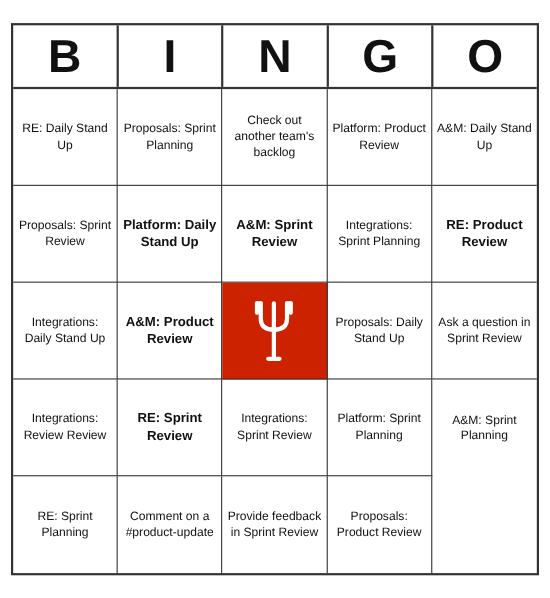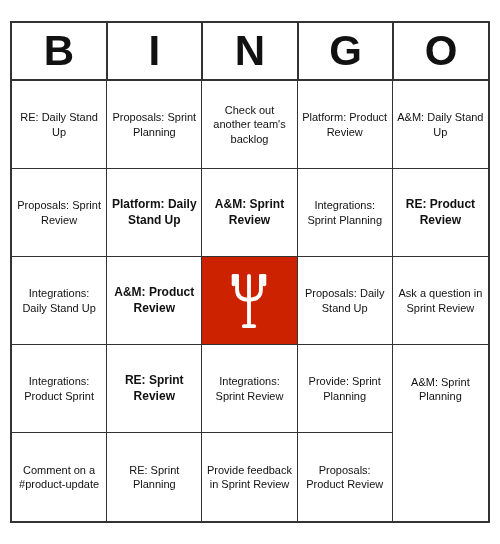--- a/index.html
+++ b/index.html
@@ -111,23 +111,23 @@
           <line x1="12" y1="8" x2="16" y2="8"></line>
 
           <line x1="44" y1="8" x2="48" y2="8"></line>
 
           <line x1="24" y1="67" x2="36" y2="67"></line>
         </g>
       </svg>
       </div>
       <div class="bingo-cell">Proposals: Daily Stand Up</div>
       <div class="bingo-cell">Ask a question in Sprint Review</div>
-      <div class="bingo-cell">Integrations: Product Sprint</div>
+      <div class="bingo-cell">Integrations: Review Review</div>
       <div class="bingo-cell large-text">RE: Sprint Review</div>
       <div class="bingo-cell">Integrations: Sprint Review</div>
-      <div class="bingo-cell">Provide: Sprint Planning</div>
+      <div class="bingo-cell">Platform: Sprint Planning</div>
       <div class="bingo-cell">A&amp;M: Sprint Planning</div>
+      <div class="bingo-cell">RE: Sprint Planning</div>
       <div class="bingo-cell">Comment on a #product-update</div>
-      <div class="bingo-cell">RE: Sprint Planning</div>
       <div class="bingo-cell">Provide feedback in Sprint Review</div>
       <div class="bingo-cell">Proposals: Product Review</div>
     </div>
 </div>
 
 </body></html>

